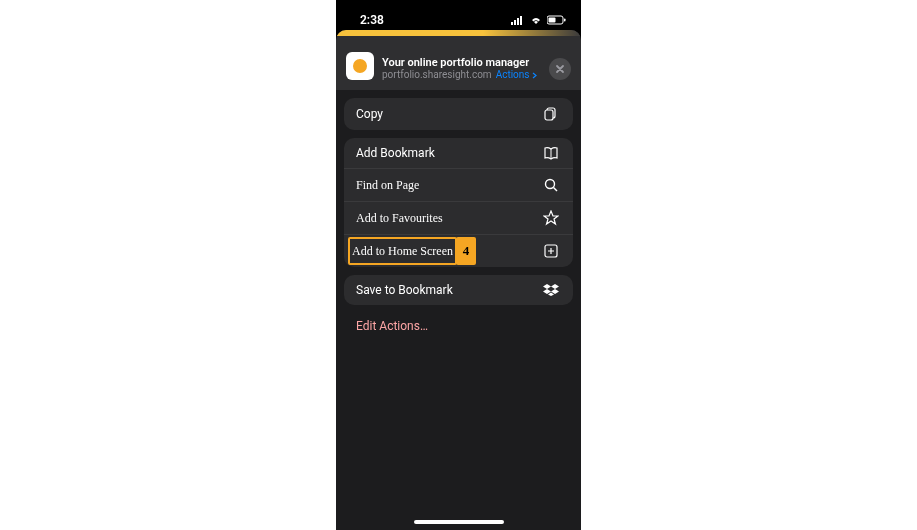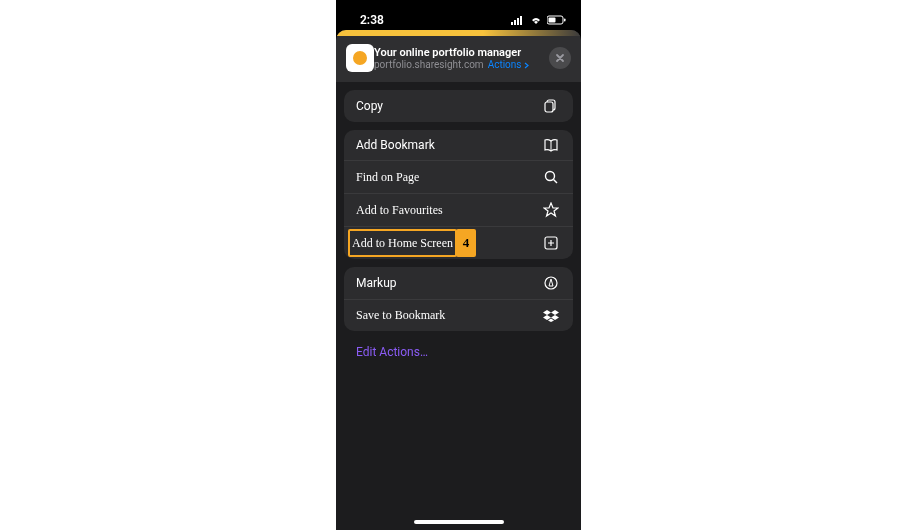--- a/index.html
+++ b/index.html
@@ -49,23 +49,24 @@
   .accent-bar {
     position: absolute;
     top: 0; left: 0; right: 0;
     height: 6px;
     background: linear-gradient(90deg, #f7c23c 0%, #f7c23c 60%, #3a3a3c 100%);
     border-top-left-radius: 10px;
     border-top-right-radius: 10px;
   }
   .header {
     display: flex;
-    align-items: center;
-    padding: 14px 10px 10px 10px;
+    align-items: flex-end;
+    padding: 22px 10px 10px 10px;
     background: rgba(60,60,62,0.6);
+    gap: 8px;
   }
   .app-icon {
     width: 28px;
     height: 28px;
     border-radius: 6px;
     background: #ffffff;
     display: flex;
     align-items: center;
     justify-content: center;
     flex-shrink: 0;
@@ -156,21 +157,21 @@
     background: #f5a623;
     color: #000;
     font-weight: 700;
     font-size: 13px;
     display: flex;
     align-items: center;
     justify-content: center;
     border-radius: 2px;
   }
   .edit-link {
-    color: #8b5cf6;
+    color: #fca5a5;
     font-size: 12px;
     padding: 6px 12px;
     display: inline-block;
   }
   .home-indicator {
     position: absolute;
     bottom: 6px;
     left: 50%;
     transform: translateX(-50%);
     width: 90px;
@@ -285,29 +286,20 @@
                 <line x1="8" y1="5" x2="8" y2="11" stroke="#fff" stroke-width="1.2"></line>
                 <line x1="5" y1="8" x2="11" y2="8" stroke="#fff" stroke-width="1.2"></line>
               </svg>
           </span>
         </div>
       </div>
 
       
       <div class="group">
         <div class="row">
-          <span>Markup</span>
-          <span class="icon-slot">
-            <svg width="16" height="16" viewBox="0 0 16 16">
-                <circle cx="8" cy="8" r="6" stroke="#fff" stroke-width="1.2" fill="none"></circle>
-                <path d="M8 4 L6 11 L10 11 Z" stroke="#fff" stroke-width="1" fill="none"></path>
-              </svg>
-          </span>
-        </div>
-        <div class="row">
           <span>Save to Bookmark</span>
           <span class="icon-slot">
             <svg width="16" height="14" viewBox="0 0 16 14">
                 <path d="M4 1 L8 3.5 L4 6 L0 3.5 Z M12 1 L16 3.5 L12 6 L8 3.5 Z M4 6 L8 8.5 L4 11 L0 8.5 Z M12 6 L16 8.5 L12 11 L8 8.5 Z M8 9.5 L11 11.5 L8 13 L5 11.5 Z" fill="#fff"></path>
               </svg>
           </span>
         </div>
       </div>
 
       <span class="edit-link">Edit Actions…</span>

